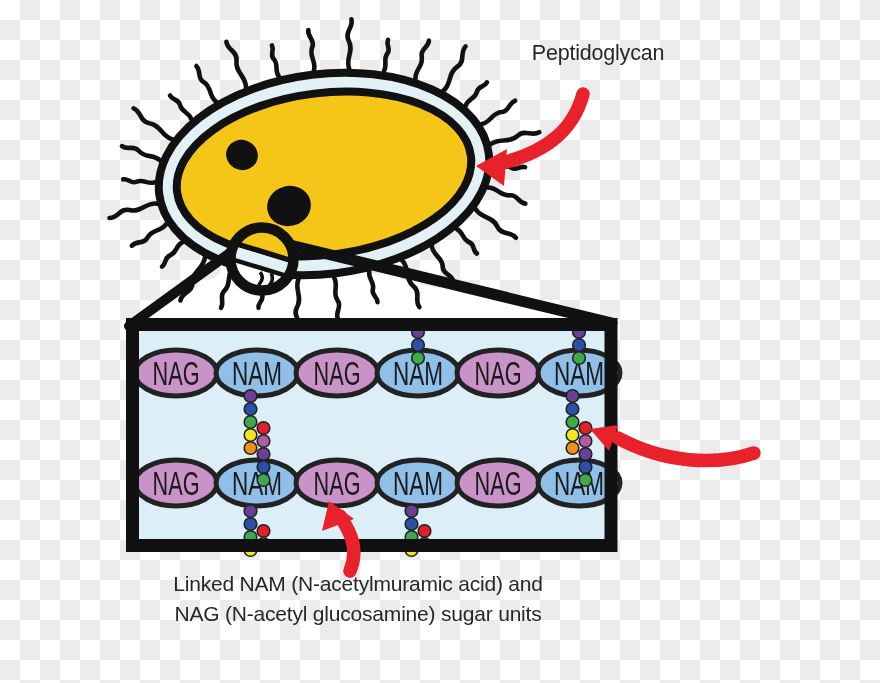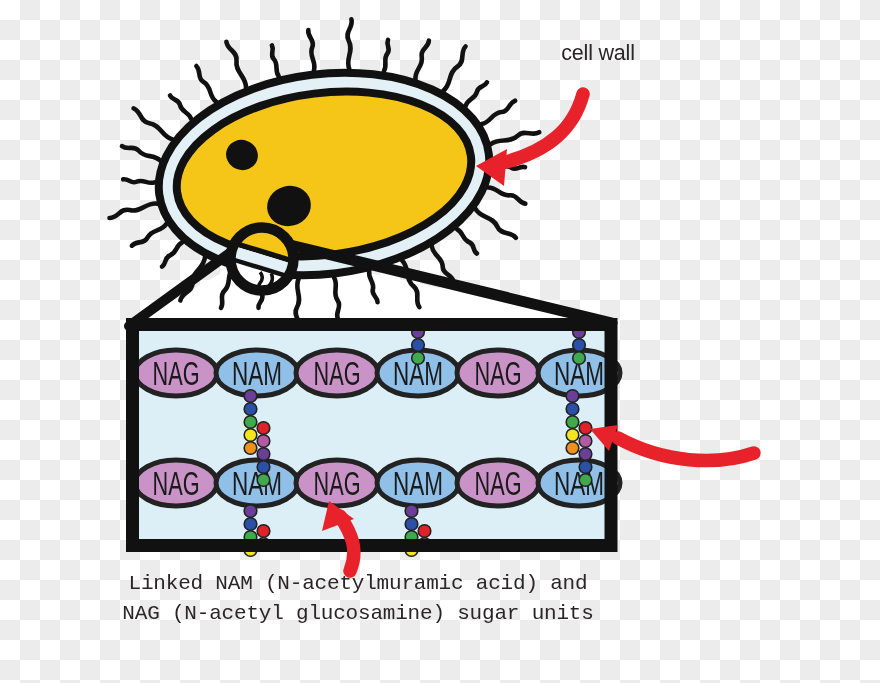--- a/index.html
+++ b/index.html
@@ -178,24 +178,24 @@
       <path d="M583,94 C574,128 549,152 498,164" fill="none" stroke-width="13.5" stroke-linecap="round" stroke="#e8222b"></path>
       <polygon points="476,166 507,149 504,186" fill="#e8222b"></polygon>
       <path d="M754,453 C716,466 664,463 618,438" fill="none" stroke-width="13.5" stroke-linecap="round" stroke="#e8222b"></path>
       <polygon points="590,429 618,425 609,451" fill="#e8222b"></polygon>
       <path d="M350,571 C359,549 351,533 340,516" fill="none" stroke-width="13.5" stroke-linecap="round" stroke="#e8222b"></path>
       <polygon points="329,501 354,519 322,531" fill="#e8222b"></polygon>
     </g>
   </svg>
 
   <div class="lbl" style="left:598px;top:40px;">
-    <div>cell wall</div>
+    <div>Peptidoglycan</div>
   </div>
 
   <div class="lbl" style="left:700px;top:369px;">
   </div>
 
-  <div class="lbl caption" style="left:358px;top:569px;font-family:Liberation Mono, monospace;">
+  <div class="lbl caption" style="left:358px;top:569px;">
     <div>Linked NAM (N-acetylmuramic acid) and</div>
     <div>NAG (N-acetyl glucosamine) sugar units</div>
   </div>
 
 </div>
 
 </body></html>

